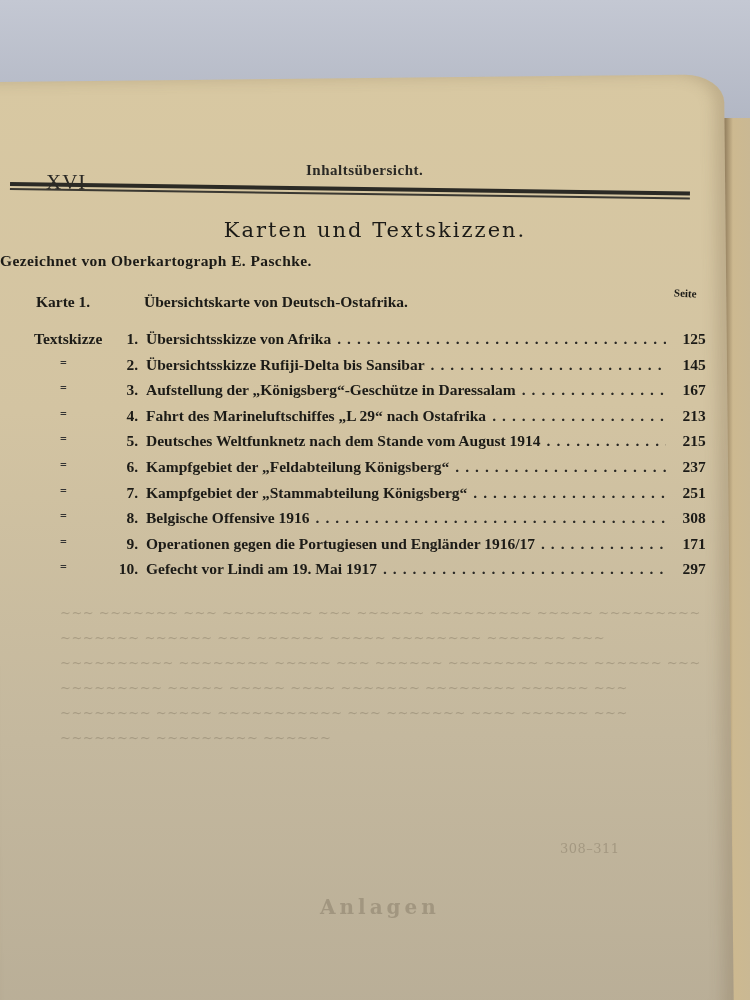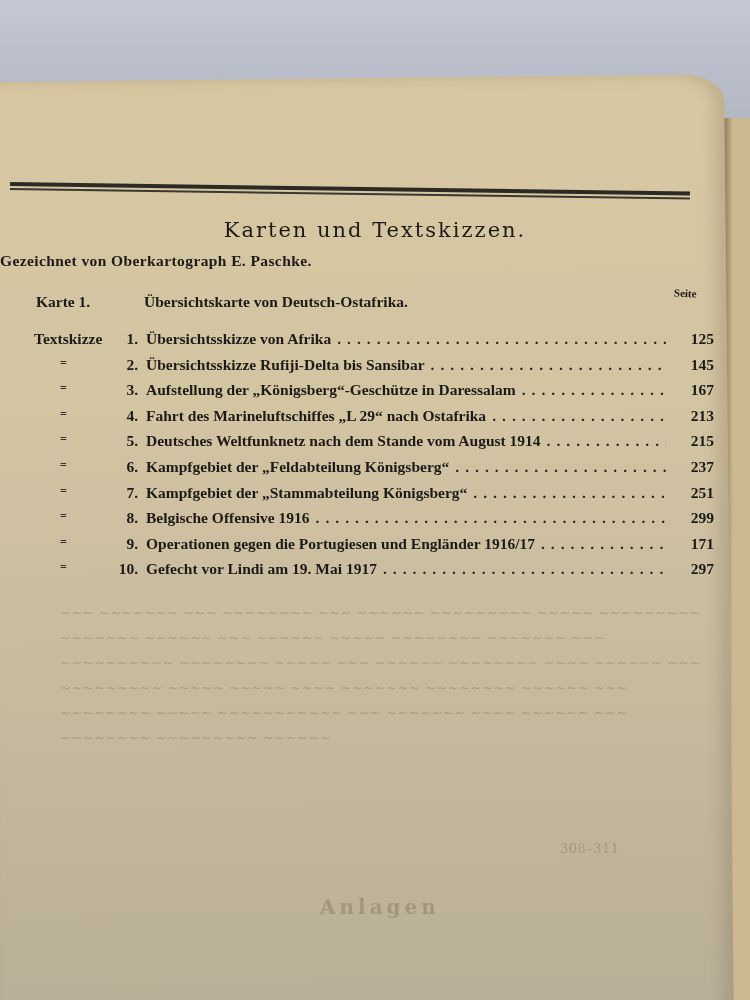--- a/index.html
+++ b/index.html
@@ -68,36 +68,40 @@
     font-weight: bold; font-size: 15.5px; white-space: nowrap;
   }
   .toc-label { position: absolute; left: 0; top: 0; width: 74px; }
   .toc-ditto { position: absolute; left: 26px; top: 0; width: 12px; font-size: 12px; color: #333; }
   .toc-num { position: absolute; left: 74px; top: 0; width: 30px; text-align: right; }
   .toc-title {
     position: absolute; left: 112px; top: 0; width: 520px; overflow: hidden;
   }
   .toc-title span.t { background: transparent; padding-right: 6px; }
   .toc-title span.d { letter-spacing: 6px; color: #2a2925; }
-  .toc-page { position: absolute; left: 640px; top: 0; width: 40px; text-align: right; }
+  .toc-page { position: absolute; left: 640px; top: 0; width: 40px; text-align: center; }
 </style>
 </head>
 <body>
 
 <div class="backdrop"></div>
 <div class="next-page"></div>
 <div class="page"></div>
 
 <div class="ghost" style="top:600px;height:240px;">
   ~~~ ~~~~~~~ ~~~ ~~~~~~~~ ~~~ ~~~~~~ ~~~~~~~~~ ~~~~~ ~~~~~~~~~ ~~~~~~~ ~~~~~~ ~~~ ~~~~~~ ~~~~~ ~~~~~~~~ ~~~~~~~ ~~~ ~~~~~~~~~~ ~~~~~~~~ ~~~~~ ~~~ ~~~~~~ ~~~~~~~~ ~~~~ ~~~~~~ ~~~ ~~~~~~~~~ ~~~~~ ~~~~~ ~~~~ ~~~~~~~ ~~~~~~~~ ~~~~~~ ~~~ ~~~~~~~~ ~~~~~ ~~~~~~~~~~~ ~~~ ~~~~~~~ ~~~~ ~~~~~~ ~~~ ~~~~~~~~ ~~~~~~~~~ ~~~~~~
 </div>
 <div class="ghost" style="top:836px;left:560px;">308–311</div>
 <div class="ghost" style="top:895px;left:320px;font-size:20px;font-weight:bold;letter-spacing:4px;">Anlagen</div>
 
 <div class="content">
+  <div class="header">
+    <span class="folio">XVI</span>
+    <span class="running-title">Inhaltsübersicht.</span>
+  </div>
   <div class="rule"></div>
 
   <div class="section-title">Karten und Textskizzen.</div>
   <div class="section-sub">Gezeichnet von Oberkartograph E. Paschke.</div>
   <div class="seite">Seite</div>
 
   <div class="karte-row">
     <span class="karte-label">Karte 1.</span><span>Übersichtskarte von Deutsch-Ostafrika.</span>
   </div>
 
@@ -141,21 +145,21 @@
     <div class="toc-row">
       <span class="toc-ditto">=</span>
       <span class="toc-num">7.</span>
       <span class="toc-title"><span class="t">Kampfgebiet der „Stammabteilung Königsberg“</span><span class="d">................................................................................</span></span>
       <span class="toc-page">251</span>
     </div>
     <div class="toc-row">
       <span class="toc-ditto">=</span>
       <span class="toc-num">8.</span>
       <span class="toc-title"><span class="t">Belgische Offensive 1916</span><span class="d">................................................................................</span></span>
-      <span class="toc-page">299</span>
+      <span class="toc-page">308</span>
     </div>
     <div class="toc-row">
       <span class="toc-ditto">=</span>
       <span class="toc-num">9.</span>
       <span class="toc-title"><span class="t">Operationen gegen die Portugiesen und Engländer 1916/17</span><span class="d">................................................................................</span></span>
       <span class="toc-page">171</span>
     </div>
     <div class="toc-row">
       <span class="toc-ditto">=</span>
       <span class="toc-num">10.</span>

